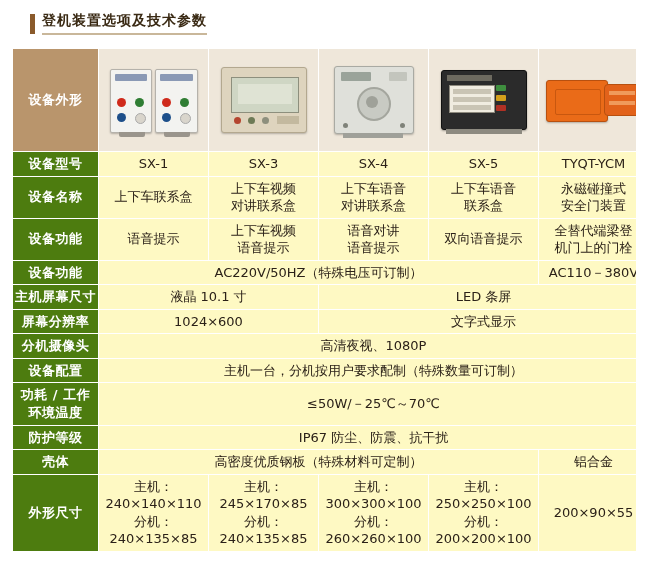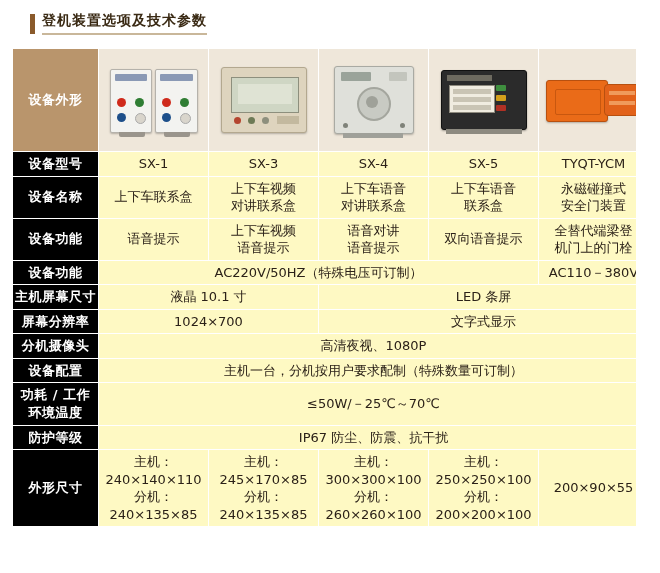--- a/index.html
+++ b/index.html
@@ -37,21 +37,21 @@
   table.spec td{
     border:1px solid #ffffff;
     font-size:13px;
     text-align:center;
     vertical-align:middle;
     line-height:1.35;
     padding:3px 2px;
   }
   
   td.hd{
-    background:#000000;
+    background:#4d7c0f;
     color:#ffffff;
     font-weight:bold;
     width:86px;
     font-size:11.5px;
     letter-spacing:.5px;
   }
   td.cell{
     background:#fef9c3;
     color:#2b2118;
   }
@@ -283,21 +283,21 @@
     </tr>
 
     <tr>
       <td class="hd">主机屏幕尺寸</td>
       <td class="cell" colspan="2">液晶 10.1 寸</td>
       <td class="cell" colspan="3">LED 条屏</td>
     </tr>
 
     <tr>
       <td class="hd">屏幕分辨率</td>
-      <td class="cell" colspan="2">1024×700</td>
+      <td class="cell" colspan="2">1024×600</td>
       <td class="cell" colspan="3">文字式显示</td>
     </tr>
 
     <tr>
       <td class="hd">分机摄像头</td>
       <td class="cell" colspan="5">高清夜视、1080P</td>
     </tr>
 
     <tr>
       <td class="hd">设备配置</td>
@@ -310,20 +310,25 @@
         <div>环境温度</div>
       </td>
       <td class="cell" colspan="5">≤50W/－25℃～70℃</td>
     </tr>
 
     <tr>
       <td class="hd">防护等级</td>
       <td class="cell" colspan="5">IP67 防尘、防震、抗干扰</td>
     </tr>
 
+    <tr>
+      <td class="hd">壳体</td>
+      <td class="cell" colspan="4">高密度优质钢板（特殊材料可定制）</td>
+      <td class="cell">铝合金</td>
+    </tr>
 
     <tr>
       <td class="hd">外形尺寸</td>
       <td class="cell small">
         <div>主机：</div>
         <div>240×140×110</div>
         <div>分机：</div>
         <div>240×135×85</div>
       </td>
       <td class="cell small">

